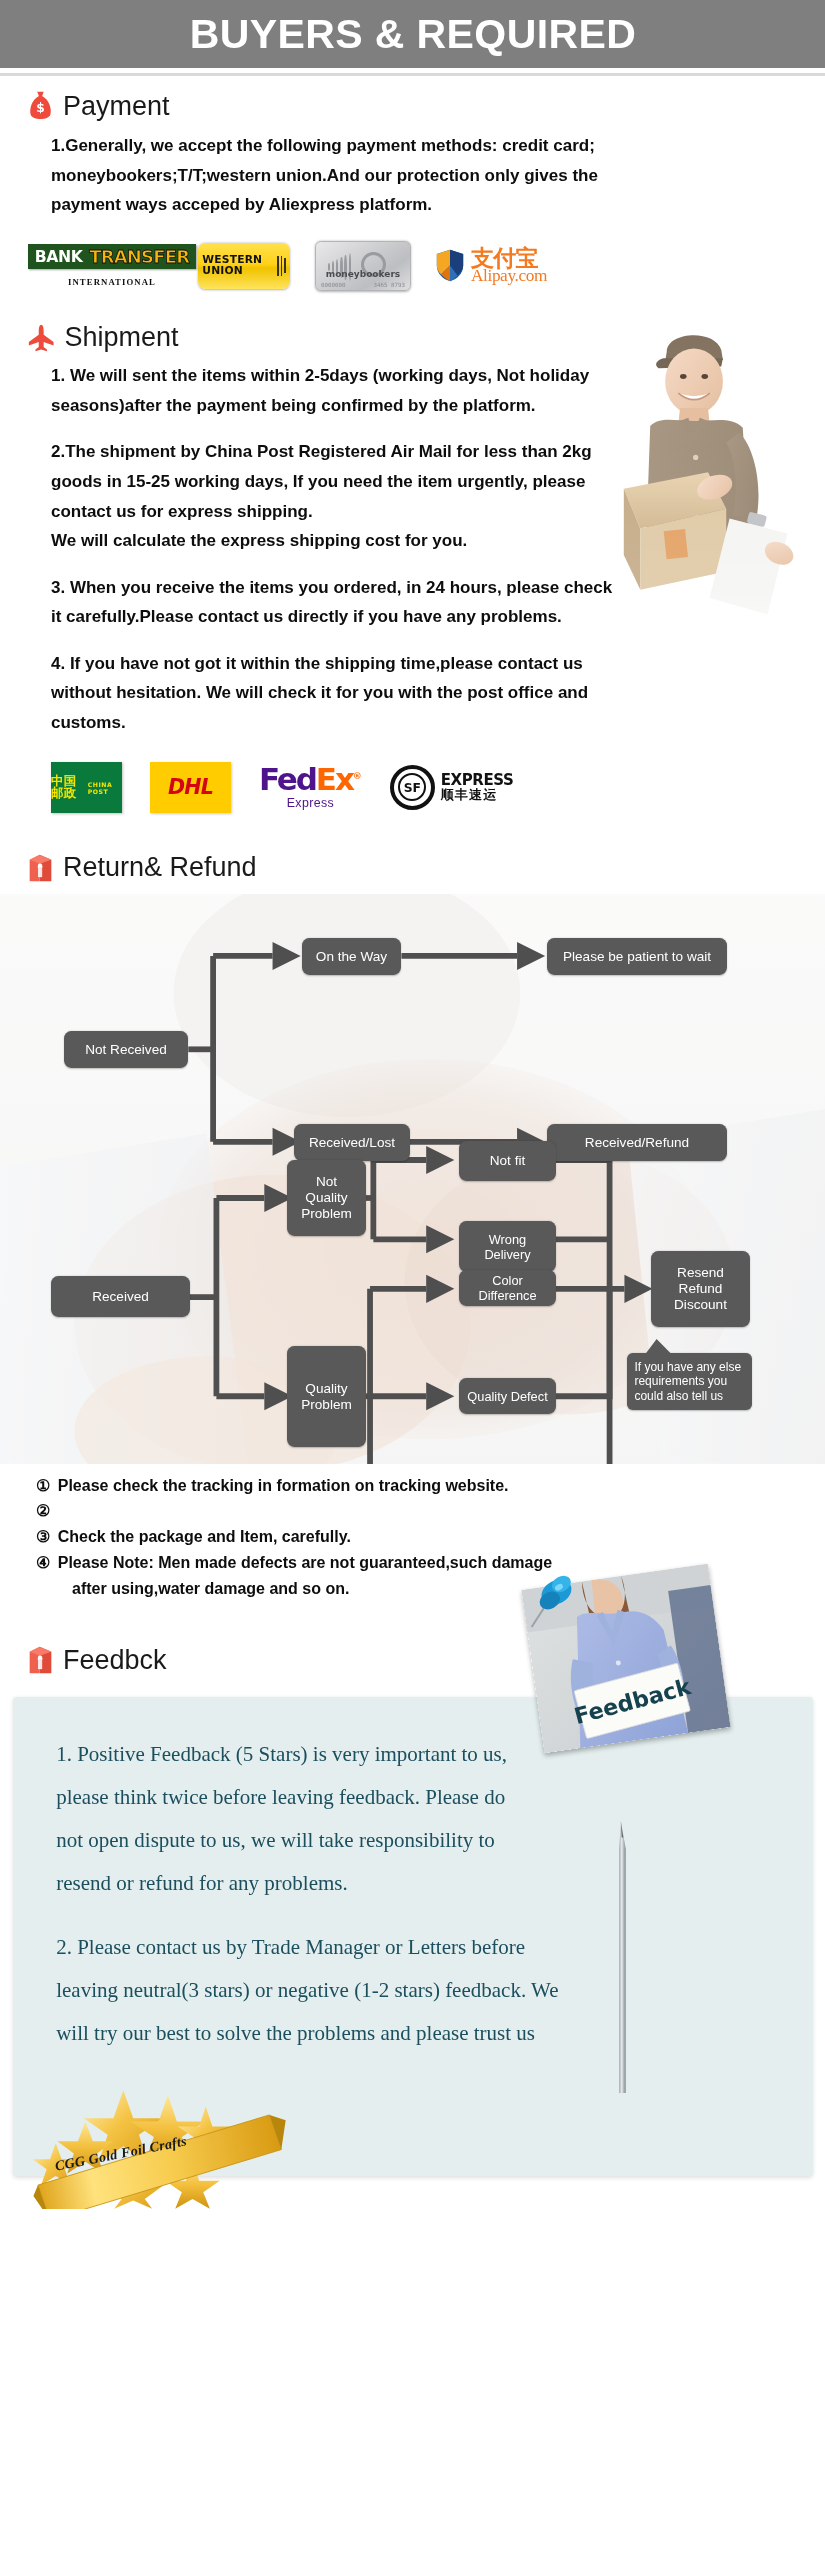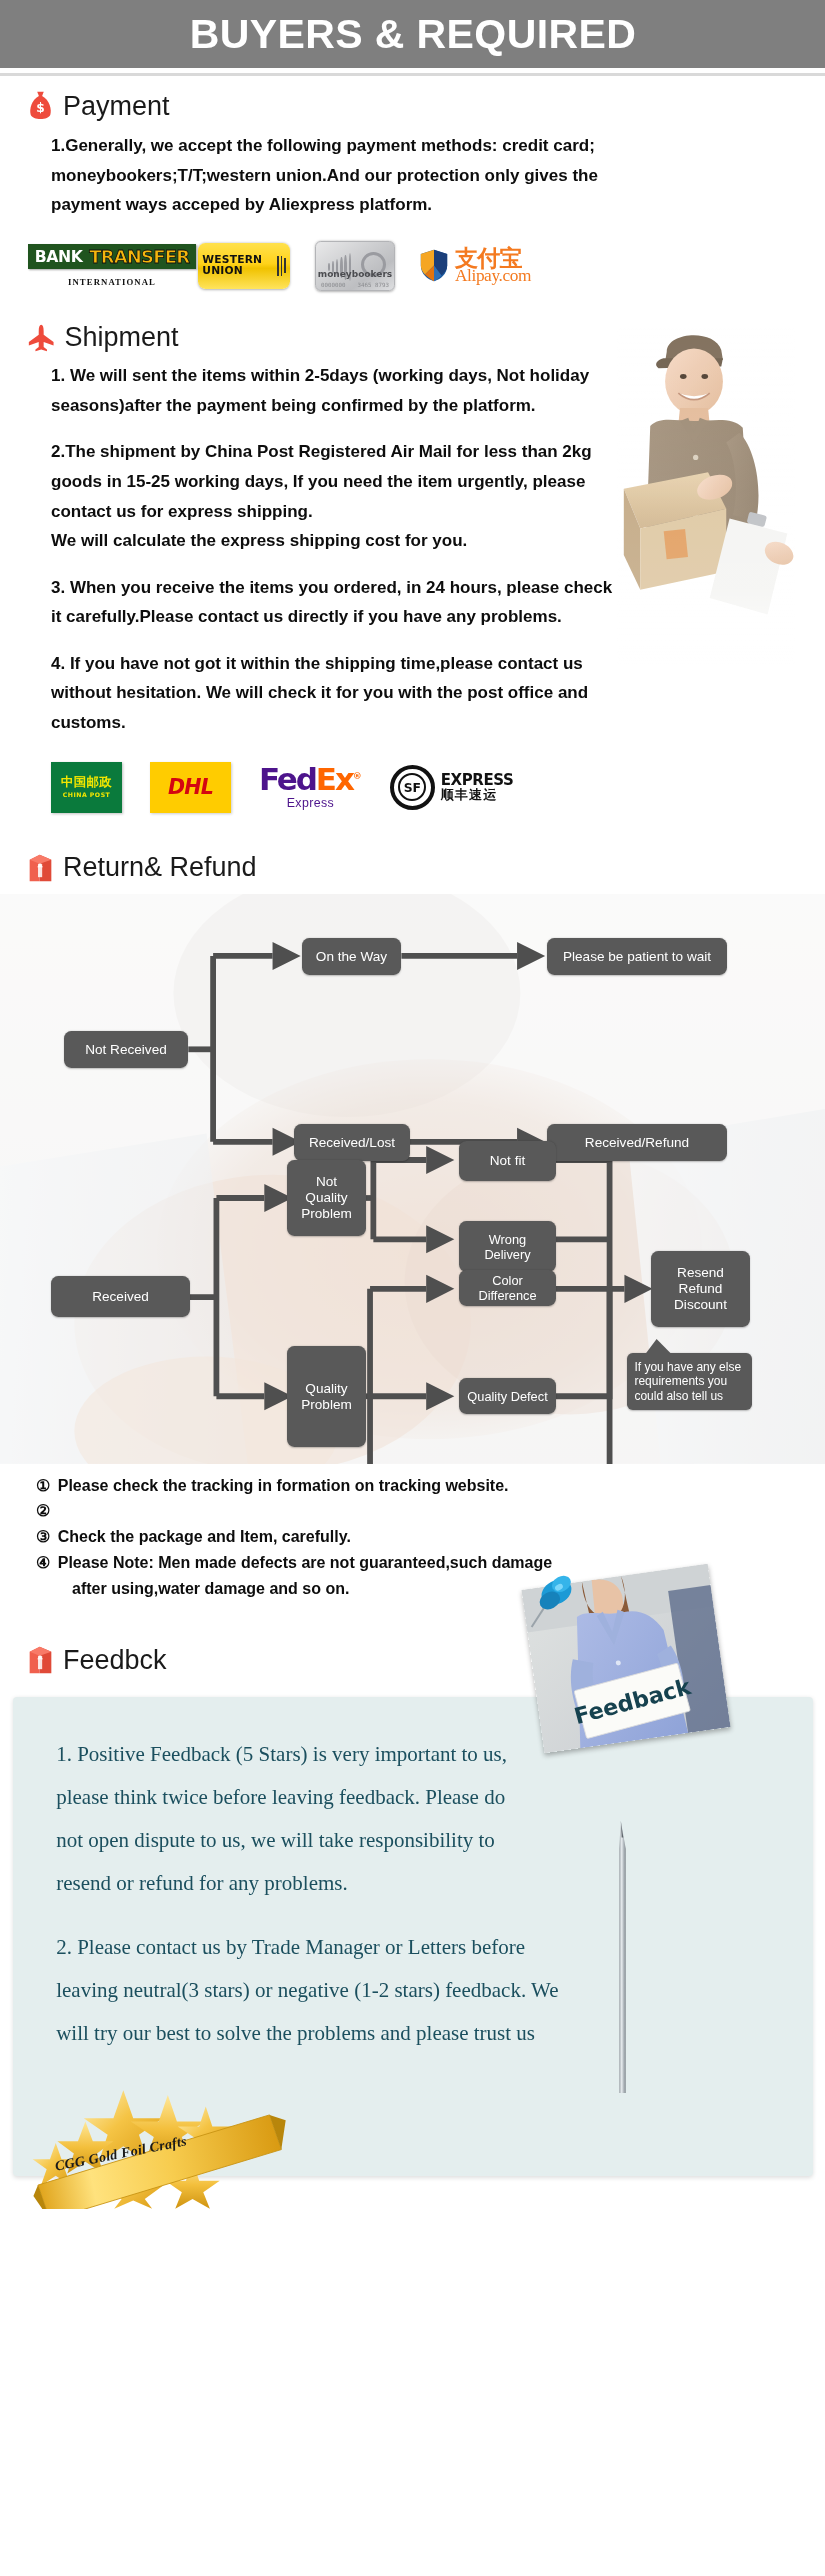--- a/index.html
+++ b/index.html
@@ -83,21 +83,21 @@
     box-shadow:0 0.8px 2.5px rgba(0,0,0,.3);
     display:flex; align-items:center; justify-content:center; gap:15px;
   }
   .lg-wu .wu-txt { color:#111; font-size:10.7px; font-weight:bold; line-height:10.7px; letter-spacing:0.2px;
     font-family:"DejaVu Sans", sans-serif; text-align:left; }
   .lg-wu .wu-bars { display:flex; gap:1.7px; align-items:center; }
   .lg-wu .wu-bars i { display:block; width:1.7px; height:20px; background:#333; }
   .lg-wu .wu-bars i:last-child { height:15px; }
 
   .lg-mb {
-    width:80px; height:50px; border-radius:5.8px;
+    width:96px; height:50px; border-radius:5.8px;
     background:linear-gradient(145deg,#e9e9ea 0%,#cfd0d2 40%,#bdbec1 70%,#dedfe1 100%);
     border:0.8px solid #b3b4b7;
     box-shadow:0 0.8px 2.5px rgba(0,0,0,.3);
     position:relative; overflow:hidden;
     display:flex; align-items:center; justify-content:center;
   }
   .lg-mb .waves { position:absolute; left:11.6px; top:11.6px; display:flex; align-items:center; gap:1.7px; }
   .lg-mb .waves span { display:block; width:2.5px; border-radius:50%; background:#9a9ba0; }
   .lg-mb .ring { position:absolute; left:45px; top:10px; width:25px; height:25px; border-radius:50%; border:3.3px solid #9a9ba0; }
   .lg-mb .mb-name { position:absolute; bottom:10.7px; left:0; right:0; text-align:center;
@@ -119,21 +119,21 @@
     position:absolute; right:31px; top:-6.6px; width:178px; height:347px;
     z-index:1; pointer-events:none; opacity:.96;
   }
 
   .carrier-row {
     display:flex; align-items:center; gap:28px;
     margin:21.5px 0 0 51px; height:59px;
   }
   .lg-cpost {
     width:71px; height:51px; background:#0a7a3c;
-    display:flex; flex-direction:column; align-items:center; justify-content:center;
+    display:flex; flex-direction:row; align-items:center; justify-content:center;
     box-shadow:0.8px 0.8px 2.5px rgba(0,0,0,.25);
   }
   .lg-cpost .cp-cn { color:#f3e600; font-size:12.4px; font-weight:bold; letter-spacing:0.4px;
     font-family:"DejaVu Sans", sans-serif; line-height:1; }
   .lg-cpost .cp-en { color:#f3e600; font-size:6.2px; font-weight:bold; letter-spacing:0.5px;
     font-family:"DejaVu Sans", sans-serif; margin-top:2.5px; }
 
   .lg-dhl {
     width:81px; height:51px; background:#ffcc00;
     display:flex; align-items:center; justify-content:center;

